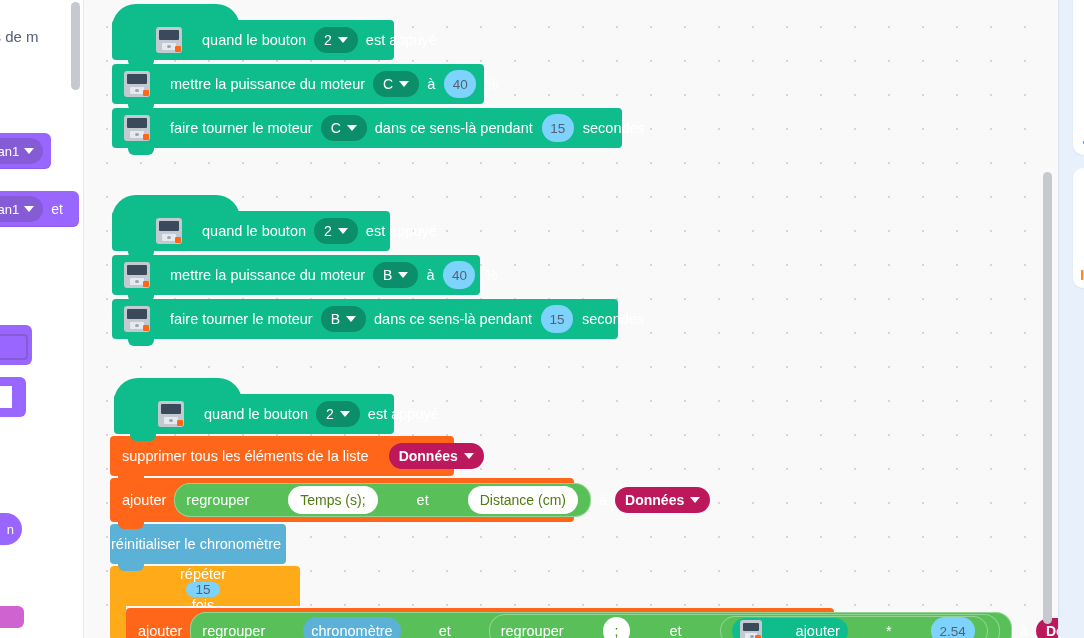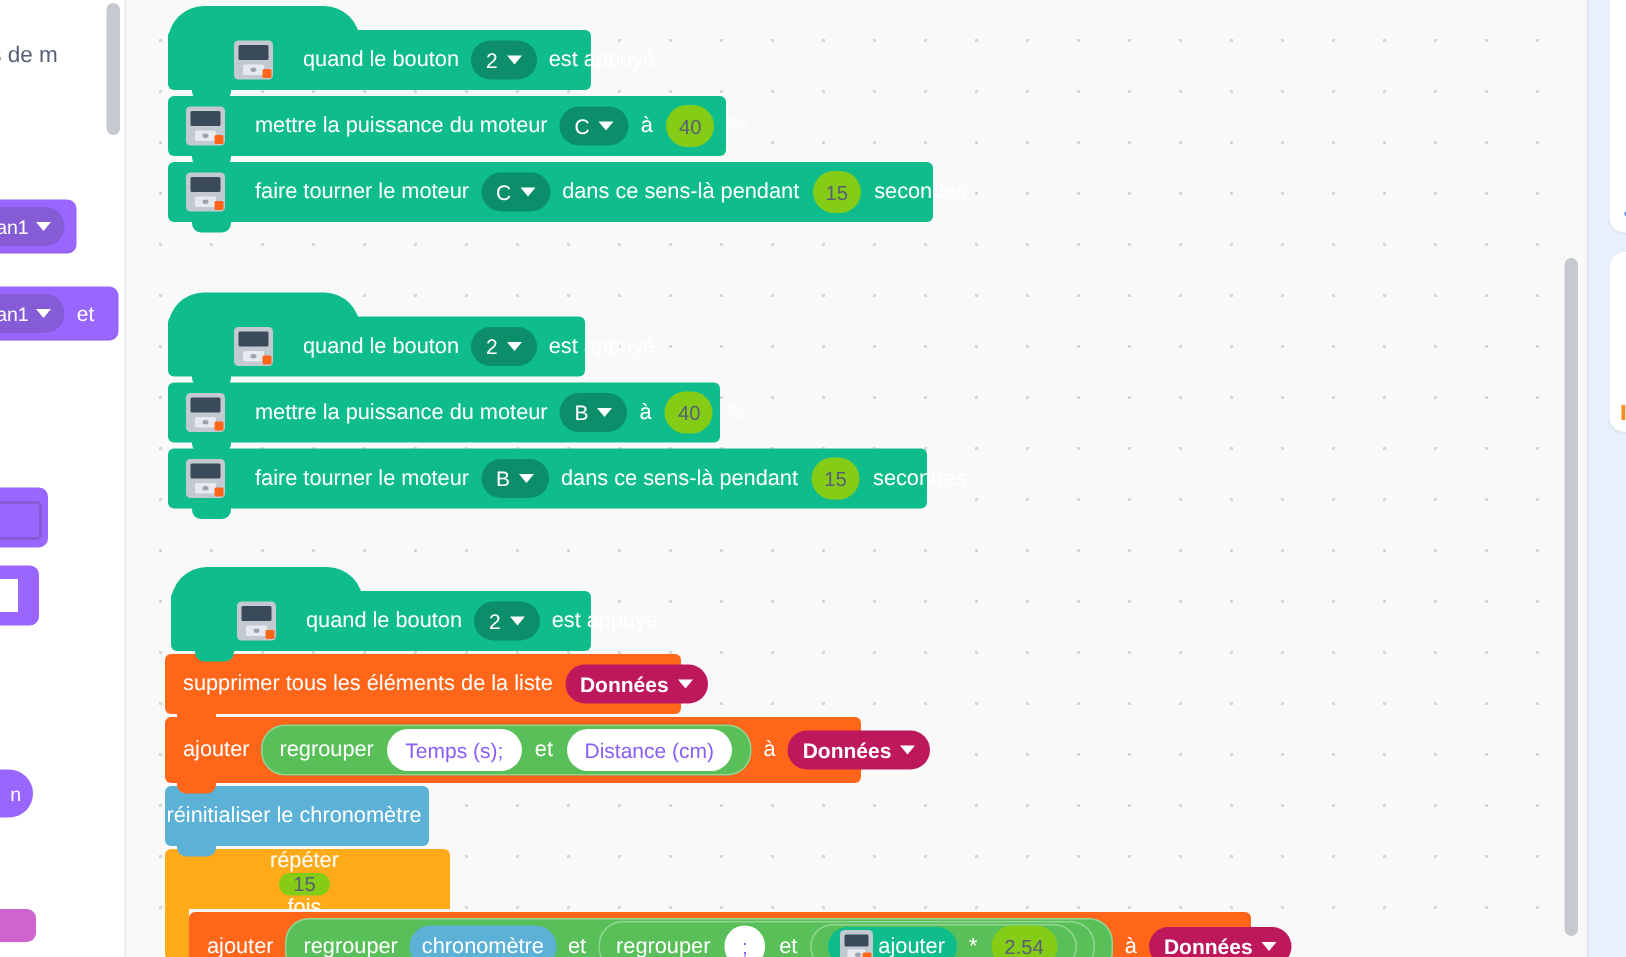--- a/index.html
+++ b/index.html
@@ -141,33 +141,33 @@
     width:0;height:0;border-left:5px solid transparent;
     border-right:5px solid transparent;border-top:6px solid #fff;
   }
   .dd-orange{ background:#be185d;font-weight:bold; }
   .dd-green { background:#0B8E69; }
 
   
   .num{
     display:inline-flex; align-items:center; justify-content:center;
     min-width:32px; height:28px; padding:0 9px; border-radius:14px;
-    background:#84cc16; color:#575e75; font-size:13.5px; margin:0 5px;
+    background:#7dd3fc; color:#575e75; font-size:13.5px; margin:0 5px;
   }
   .txt{
     display:inline-flex; align-items:center; justify-content:center;
     height:28px; padding:0 12px; border-radius:14px;
-    background:#fff; color:#8b5cf6; font-size:14px; margin:0 5px;
+    background:#fff; color:#4d7c0f; font-size:14px; margin:0 5px;
   }
 
   
   .rep{
     display:inline-flex; align-items:center; height:32px;
     border-radius:16px; padding:0 8px; margin:0 4px;
-    color:#fff; font-size:14.5px;
+    color:#fff; font-size:14.5px;gap:30px;
   }
   .rep.c-op{ box-shadow:inset 0 0 0 1px rgba(255,255,255,.35); }
 
   
   .brick{
     width:26px; height:26px; flex:0 0 26px;
     background:#C3C9D1; border-radius:3px; position:relative;
     margin-right:4px;
   }
   .brick .scr{
@@ -365,21 +365,21 @@
       <span class="divline"></span>
       <span class="lbl">quand le bouton</span>
       <span class="dd dd-green">
         <span>2</span>
         <span class="car"></span>
       </span>
       <span class="lbl">est appuyé</span>
       <span class="bump c-ev3"></span>
     </div>
 
-    <div class="blk c-data" style="width:344px; margin-top:2px; padding-left:8px;">
+    <div class="blk c-data" style="width:344px; margin-top:2px; padding-left:8px;gap:12px;">
       <span class="lbl">supprimer tous les éléments de la liste</span>
       <span class="dd dd-orange">
         <span>Données</span>
         <span class="car"></span>
       </span>
       <span class="bump c-data" style="left:8px;"></span>
     </div>
 
     <div class="blk c-data" style="width:464px; margin-top:2px; padding-left:8px; min-height:44px;">
       <span class="lbl">ajouter</span>

